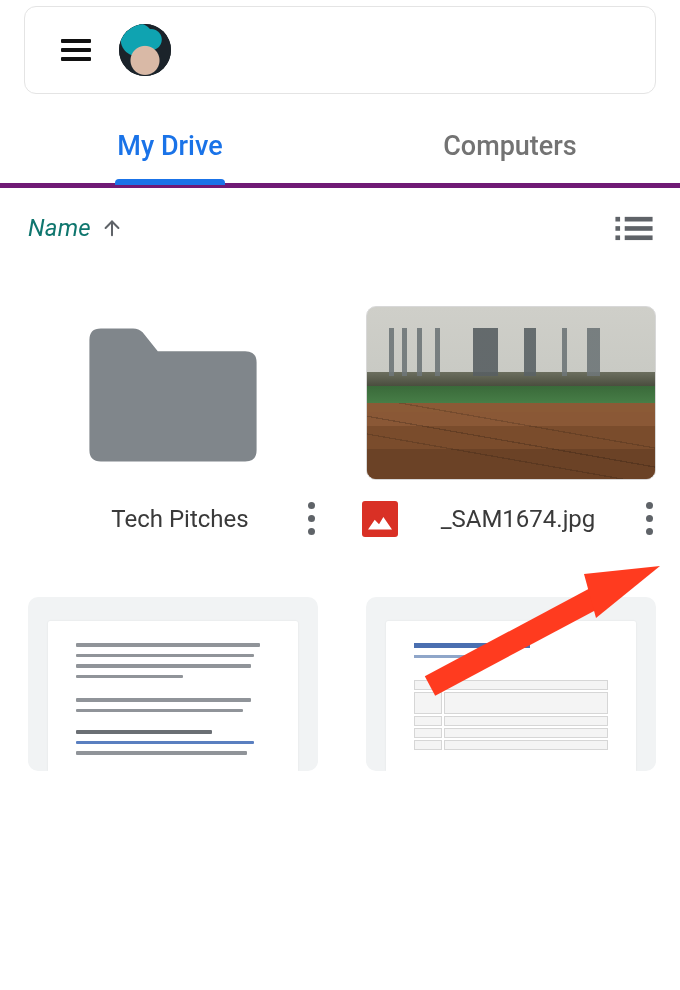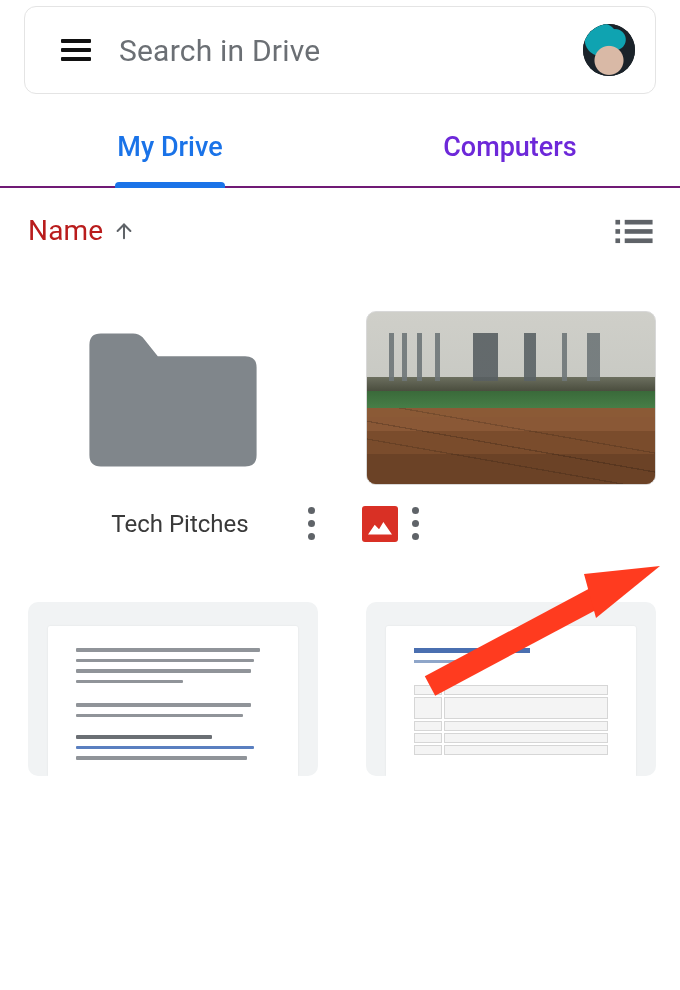--- a/index.html
+++ b/index.html
@@ -56,31 +56,31 @@
       background:
         radial-gradient(circle at 50% 70%, #d9b9a6 0 14px, transparent 15px),
         radial-gradient(circle at 35% 30%, #0fa3b1 0 16px, transparent 17px),
         radial-gradient(circle at 62% 30%, #0fa3b1 0 10px, transparent 11px),
         radial-gradient(circle at 50% 50%, #1b232a 0 30px, transparent 31px);
     }
 
     .tabs {
       display: flex;
       height: 80px;
-      border-bottom: 2px solid #701a75;
+      border-bottom: 5px solid #701a75;
       margin-top: 14px;
     }
     .tab {
       flex: 1;
       display: flex;
       align-items: center;
       justify-content: center;
       font-size: 27px;
       font-weight: 500;
-      color: #6d28d9;
+      color: #737373;
       position: relative;
       cursor: pointer;
     }
     .tab.active {
       color: #1a73e8;
     }
     .tab.active::after {
       content: "";
       position: absolute;
       bottom: -2px;
@@ -98,23 +98,24 @@
       justify-content: space-between;
       padding: 26px 26px 0 28px;
     }
     .sort-left {
       display: flex;
       align-items: center;
       gap: 10px;
       cursor: pointer;
     }
     .sort-label {
-      font-size: 28px;
-      color: #b91c1c;
+      font-size: 24px;
+      color: #0f766e;
       letter-spacing: 0.2px;
+      font-style: italic;
     }
     .sort-arrow {
       width: 22px; height: 22px;
       display: flex; align-items: center; justify-content: center;
     }
     .view-toggle {
       cursor: pointer;
       width: 40px; height: 28px;
       display: flex; align-items: center; justify-content: center;
     }
@@ -280,21 +281,20 @@
   </style>
 </head>
 <body>
 
 <div class="search-bar">
   <div class="hamburger">
     <span></span>
       <span></span>
       <span></span>
   </div>
-  <div class="search-text">Search in Drive</div>
   <div class="avatar"></div>
 </div>
 
 <div class="tabs">
   <div class="tab active">My Drive</div>
   <div class="tab">Computers</div>
 </div>
 
 <div class="sort-row">
   <div class="sort-left">
@@ -334,20 +334,21 @@
           <span></span>
           <span></span>
         </span>
     </div>
   </div>
 
   <div class="item">
     <div class="thumb photo-thumb"></div>
     <div class="meta-row">
       <span class="file-icon img-icon"></span>
+      <span class="file-name">_SAM1674.jpg</span>
       <span class="more-btn">
           <span></span>
           <span></span>
           <span></span>
         </span>
     </div>
   </div>
 
   <div class="item">
     <div class="thumb doc-thumb">

